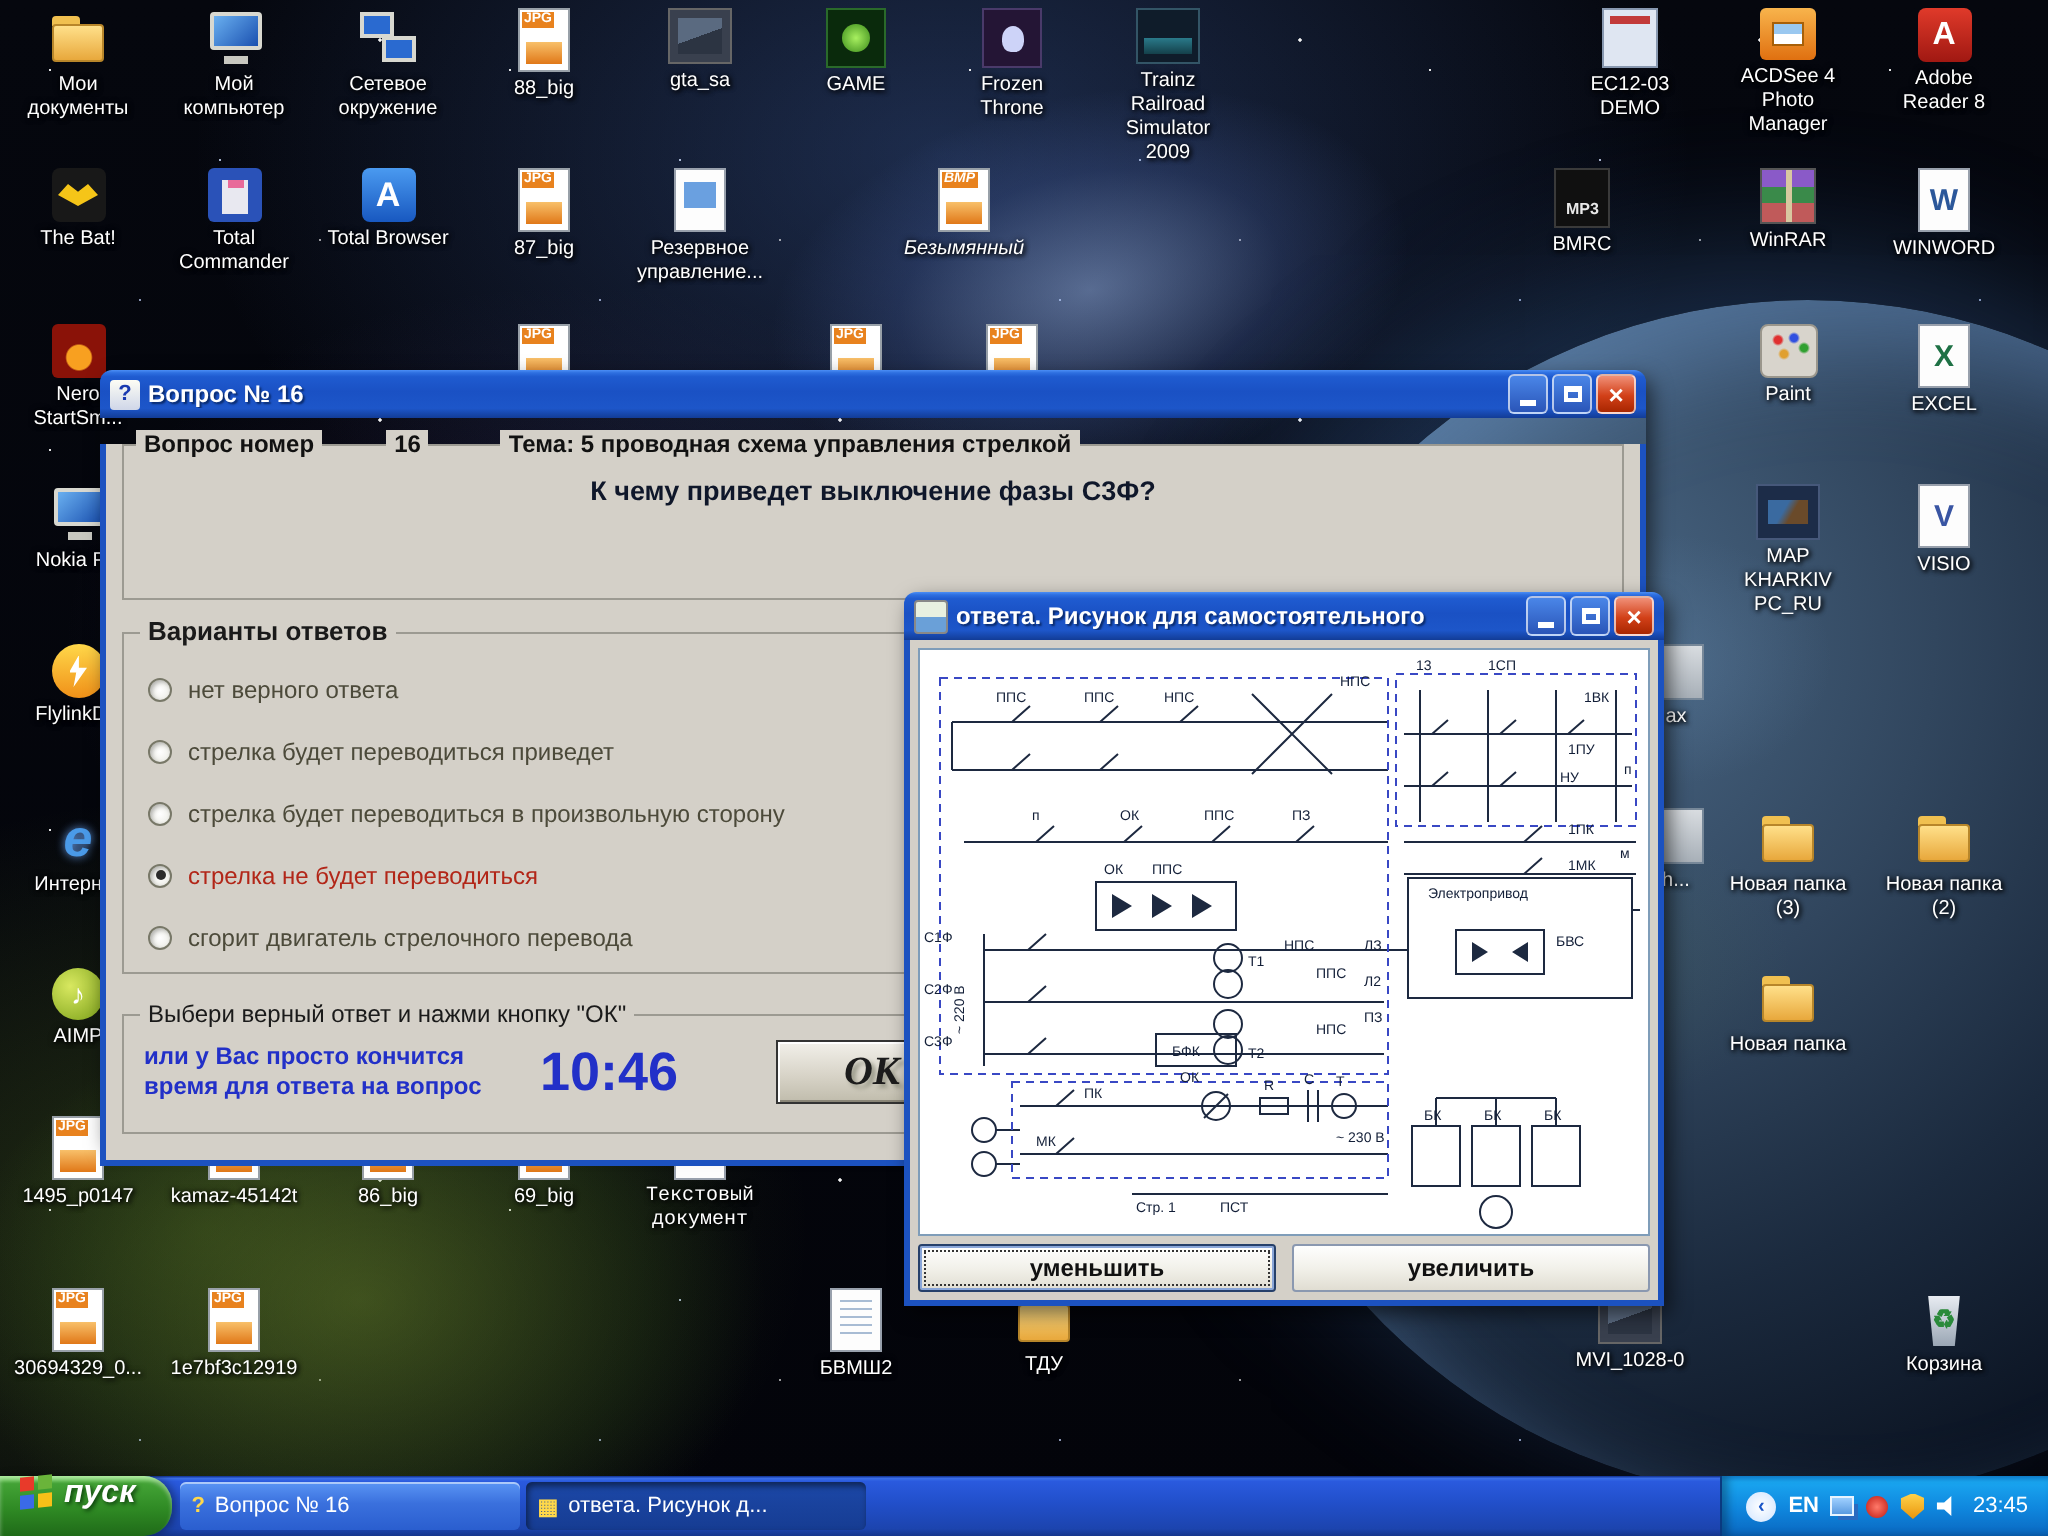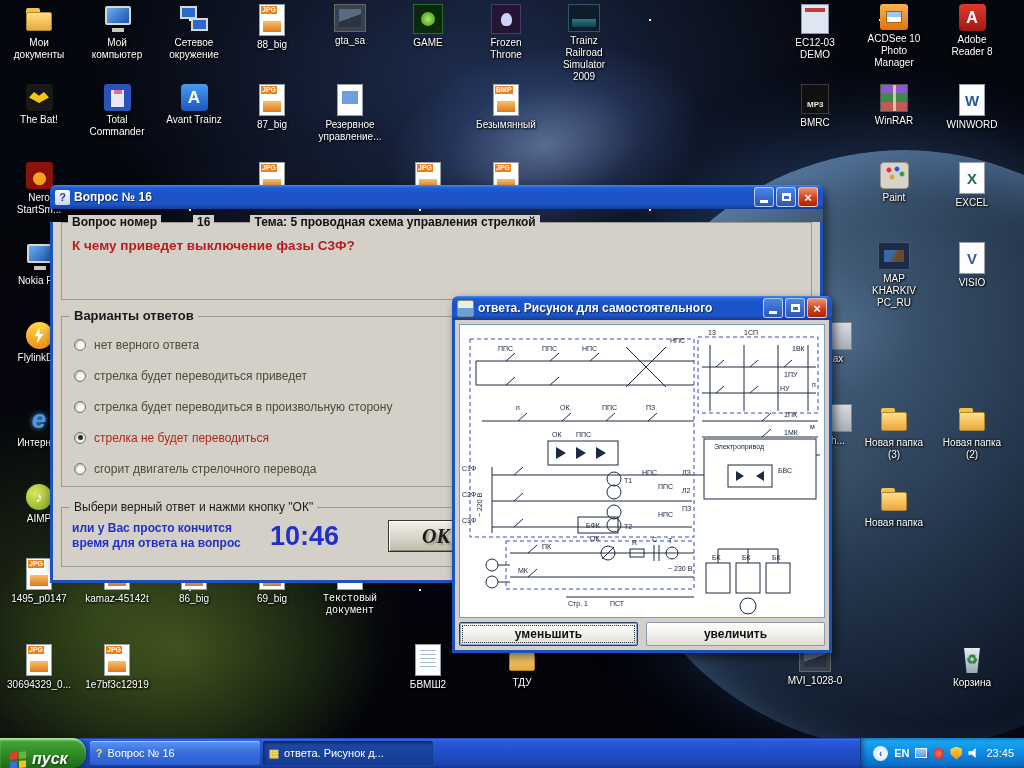--- a/index.html
+++ b/index.html
@@ -136,26 +136,26 @@
   .tb-btn.close{background:linear-gradient(#f09078,#d24018 55%,#a82600);align-items:center;justify-content:center;}
   .wbody{background:#d4d0c8;border-left:3px solid #1c52c0;border-right:3px solid #1c52c0;
     border-bottom:3px solid #1c52c0;box-sizing:border-box;}
 
   
   #quiz-window{left:50px;top:185px;width:773px;height:385px;z-index:10;}
   #quiz-window .wbody{height:361px;position:relative;}
   .grp{border:1px solid #9c9a92;position:relative;margin:0 8px;}
   .grp .glabel{position:absolute;top:-8px;left:8px;background:#d4d0c8;padding:0 4px;font-size:13px;
     font-weight:bold;color:#1a1a1a;line-height:14px;}
-  .g1{margin-top:13px;height:76px;}
+  .g1{margin-top:13px;height:76px;text-align:center;}
   .g1row{position:absolute;top:-8px;left:6px;display:flex;line-height:14px;font-size:12px;color:#111;}
   .g1row b{background:#d4d0c8;padding:0 4px;}
   .g1row .hn{margin-left:32px;}
   .g1row .ht{margin-left:36px;}
-  .qtext{padding:15px 10px;color:#b91c1c;font-weight:bold;font-size:13.5px;}
+  .qtext{padding:15px 10px;color:#0f172a;font-weight:bold;font-size:13.5px;}
   .g2{margin-top:16px;padding:12px 0 2px;}
   .arow{display:flex;align-items:center;gap:8px;padding:0 12px;height:31px;cursor:pointer;}
   .radio{display:flex;align-items:center;justify-content:center;width:12px;height:12px;flex:none;
     background:radial-gradient(#fff,#e8e8e0);border:1px solid #787868;border-radius:50%;
     box-shadow:inset 1px 1px 2px rgba(0,0,0,.25);box-sizing:border-box;}
   .radio i{display:none;width:5px;height:5px;border-radius:50%;background:#2b2b2b;}
   .arow.sel .radio i{display:block;}
   .albl{font-size:12px;color:#4c4a3a;}
   .arow.sel .albl{color:#b22618;}
   .g3{margin-top:20px;height:58px;}
@@ -180,21 +180,21 @@
   .pbtn.focus{border:1px solid #26406a;outline:1px dotted #333;outline-offset:-4px;
     box-shadow:0 0 0 1px #8aa6d8 inset;}
   .wire{stroke:#1d2940;stroke-width:1;fill:none;}
   .dashr rect{stroke:#3948c4;stroke-width:1;fill:none;stroke-dasharray:4 3;}
   .fillb{fill:#1d2940;stroke:none;}
   #schem-labels text{fill:#131f38;font-size:7px;font-family:"Liberation Sans",sans-serif;}
 
   
   #taskbar{position:absolute;left:0;right:0;bottom:0;height:30px;z-index:50;display:flex;align-items:stretch;
     background:linear-gradient(#0f2e8c 0%,#3a6ee8 4%,#2a5ade 9%,#2250cc 42%,#1c44ae 88%,#15358c 100%);}
-  .start{display:flex;align-items:flex-end;gap:6px;padding:0 18px 0 10px;cursor:pointer;flex:none;
+  .start{display:flex;align-items:flex-start;gap:6px;padding:0 18px 0 10px;cursor:pointer;flex:none;
     background:linear-gradient(#7ade61 0%,#43a336 12%,#2f8a24 55%,#1f6a18 100%);
     border-radius:0 14px 14px 0;box-shadow:inset 0 2px 2px rgba(255,255,255,.4),2px 0 4px rgba(0,0,0,.35);
     color:#fff;font-weight:bold;font-style:italic;font-size:16px;text-shadow:1px 1px 2px #0a3a0a;}
   .flag{position:relative;width:16px;height:16px;flex:none;transform:skewY(-6deg);}
   .flag i{position:absolute;width:7px;height:7px;}
   .flag .f1{left:0;top:0;background:#e83a2a;}
   .flag .f2{right:0;top:0;background:#6ab43a;}
   .flag .f3{left:0;bottom:0;background:#3a6ae8;}
   .flag .f4{right:0;bottom:0;background:#f8c018;}
   .tasks{display:flex;align-items:center;gap:3px;padding:0 4px;flex:1;}
@@ -302,21 +302,21 @@
         
       </div>
       <div class="lbl">EC12-03 DEMO</div>
     </div>
 
     <div class="dicon k-acdsee" style="left: 856px; top: 4px;">
       <div class="ig">
         
         
       </div>
-      <div class="lbl">ACDSee 10 Photo Manager</div>
+      <div class="lbl">ACDSee 4 Photo Manager</div>
     </div>
 
     <div class="dicon k-reader" style="left: 934px; top: 4px;">
       <div class="ig">
 
         <span class="glyph">A</span>
       </div>
       <div class="lbl">Adobe Reader 8</div>
     </div>
 
@@ -334,49 +334,49 @@
         
       </div>
       <div class="lbl">Total Commander</div>
     </div>
 
     <div class="dicon k-avant" style="left: 156px; top: 84px;">
       <div class="ig">
 
         <span class="glyph">A</span>
       </div>
-      <div class="lbl">Avant Trainz</div>
+      <div class="lbl">Total Browser</div>
     </div>
 
     <div class="dicon k-jpg" style="left: 234px; top: 84px;">
       <div class="ig">
         <span class="badge">JPG</span>
 
       </div>
       <div class="lbl">87_big</div>
     </div>
 
     <div class="dicon k-pageblue" style="left: 312px; top: 84px;">
       <div class="ig">
         
         
       </div>
       <div class="lbl">Резервное управление...</div>
     </div>
 
 
-    <div class="dicon k-jpg" style="left: 468px; top: 84px;">
+    <div class="dicon k-jpg" style="left: 444px; top: 84px; font-style: italic;">
       <div class="ig">
         <span class="badge">BMP</span>
 
       </div>
       <div class="lbl">Безымянный</div>
     </div>
 
-    <div class="dicon k-mp3" style="left: 777px; top: 84px;">
+    <div class="dicon k-mp3" style="left: 753px; top: 84px;">
       <div class="ig">
         <span class="badge">MP3</span>
 
       </div>
       <div class="lbl">BMRC</div>
     </div>
 
     <div class="dicon k-winrar" style="left: 856px; top: 84px;">
       <div class="ig">
         

